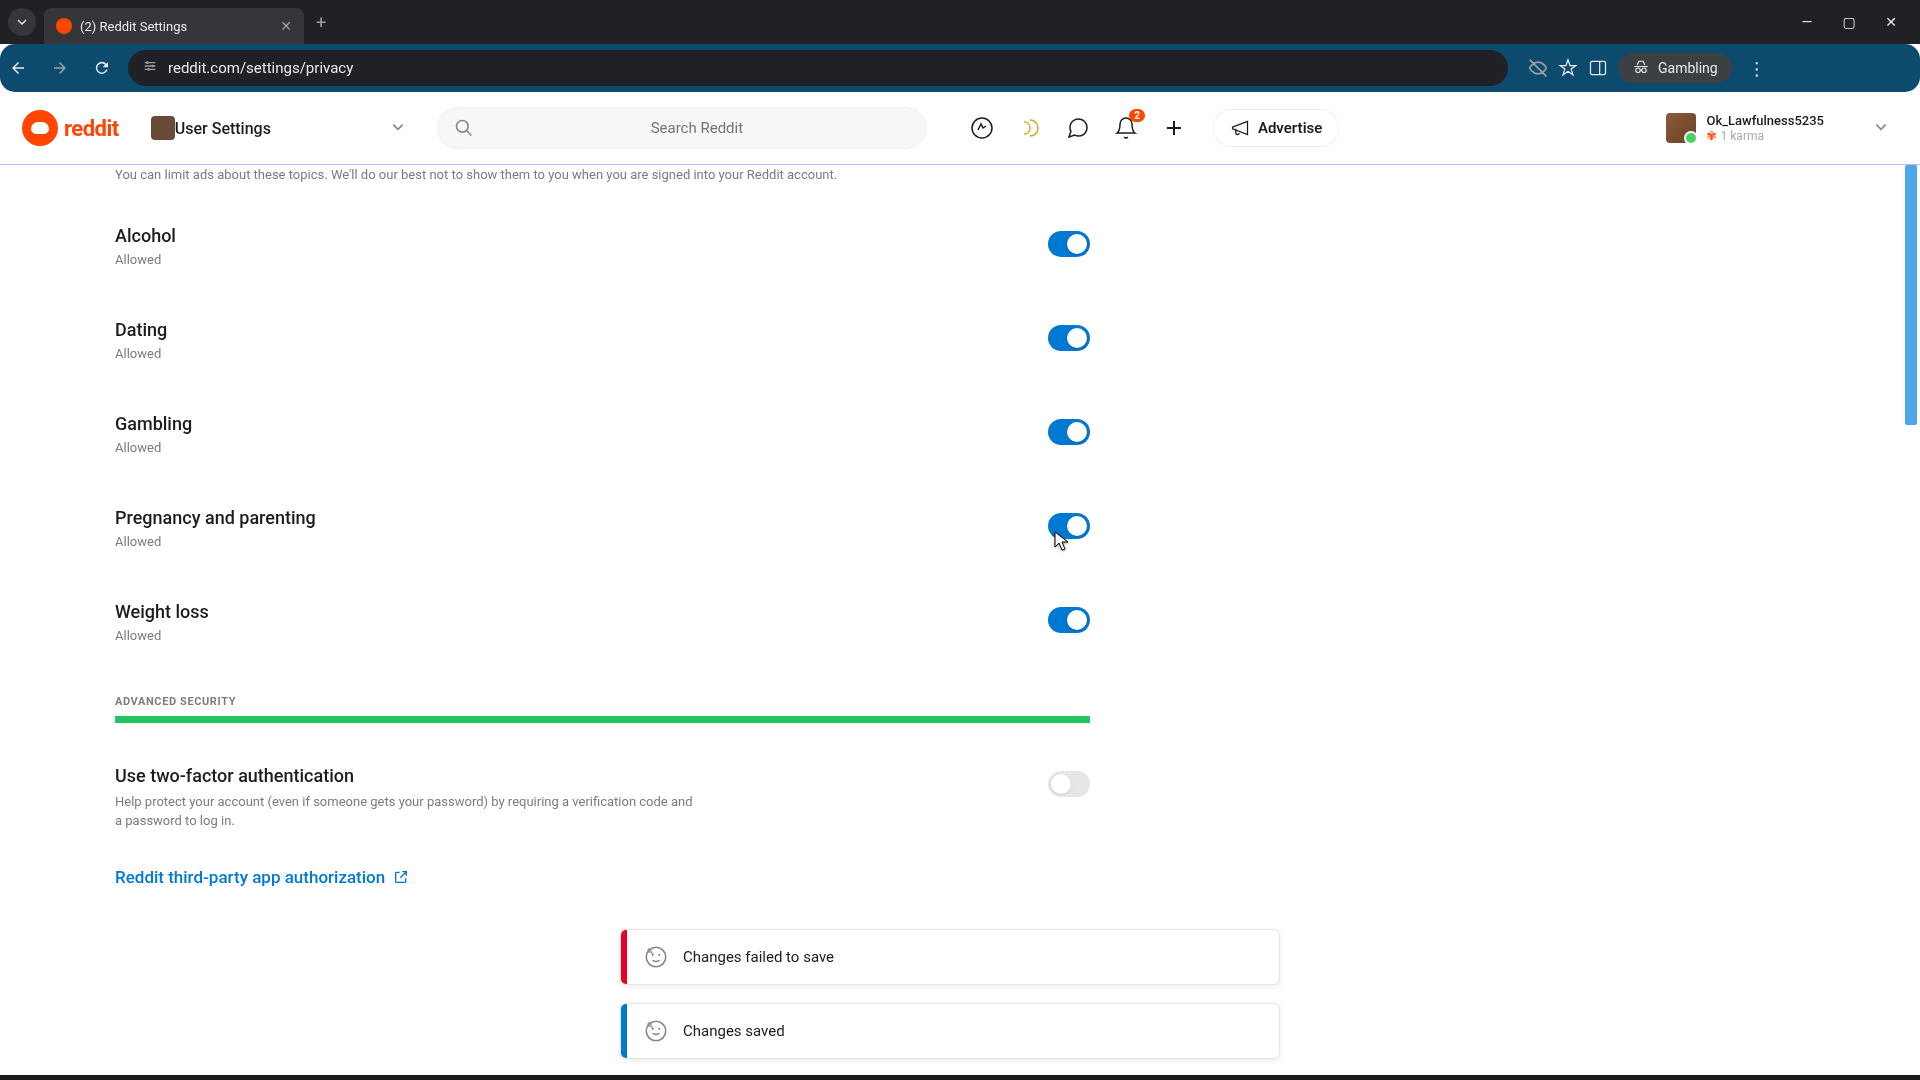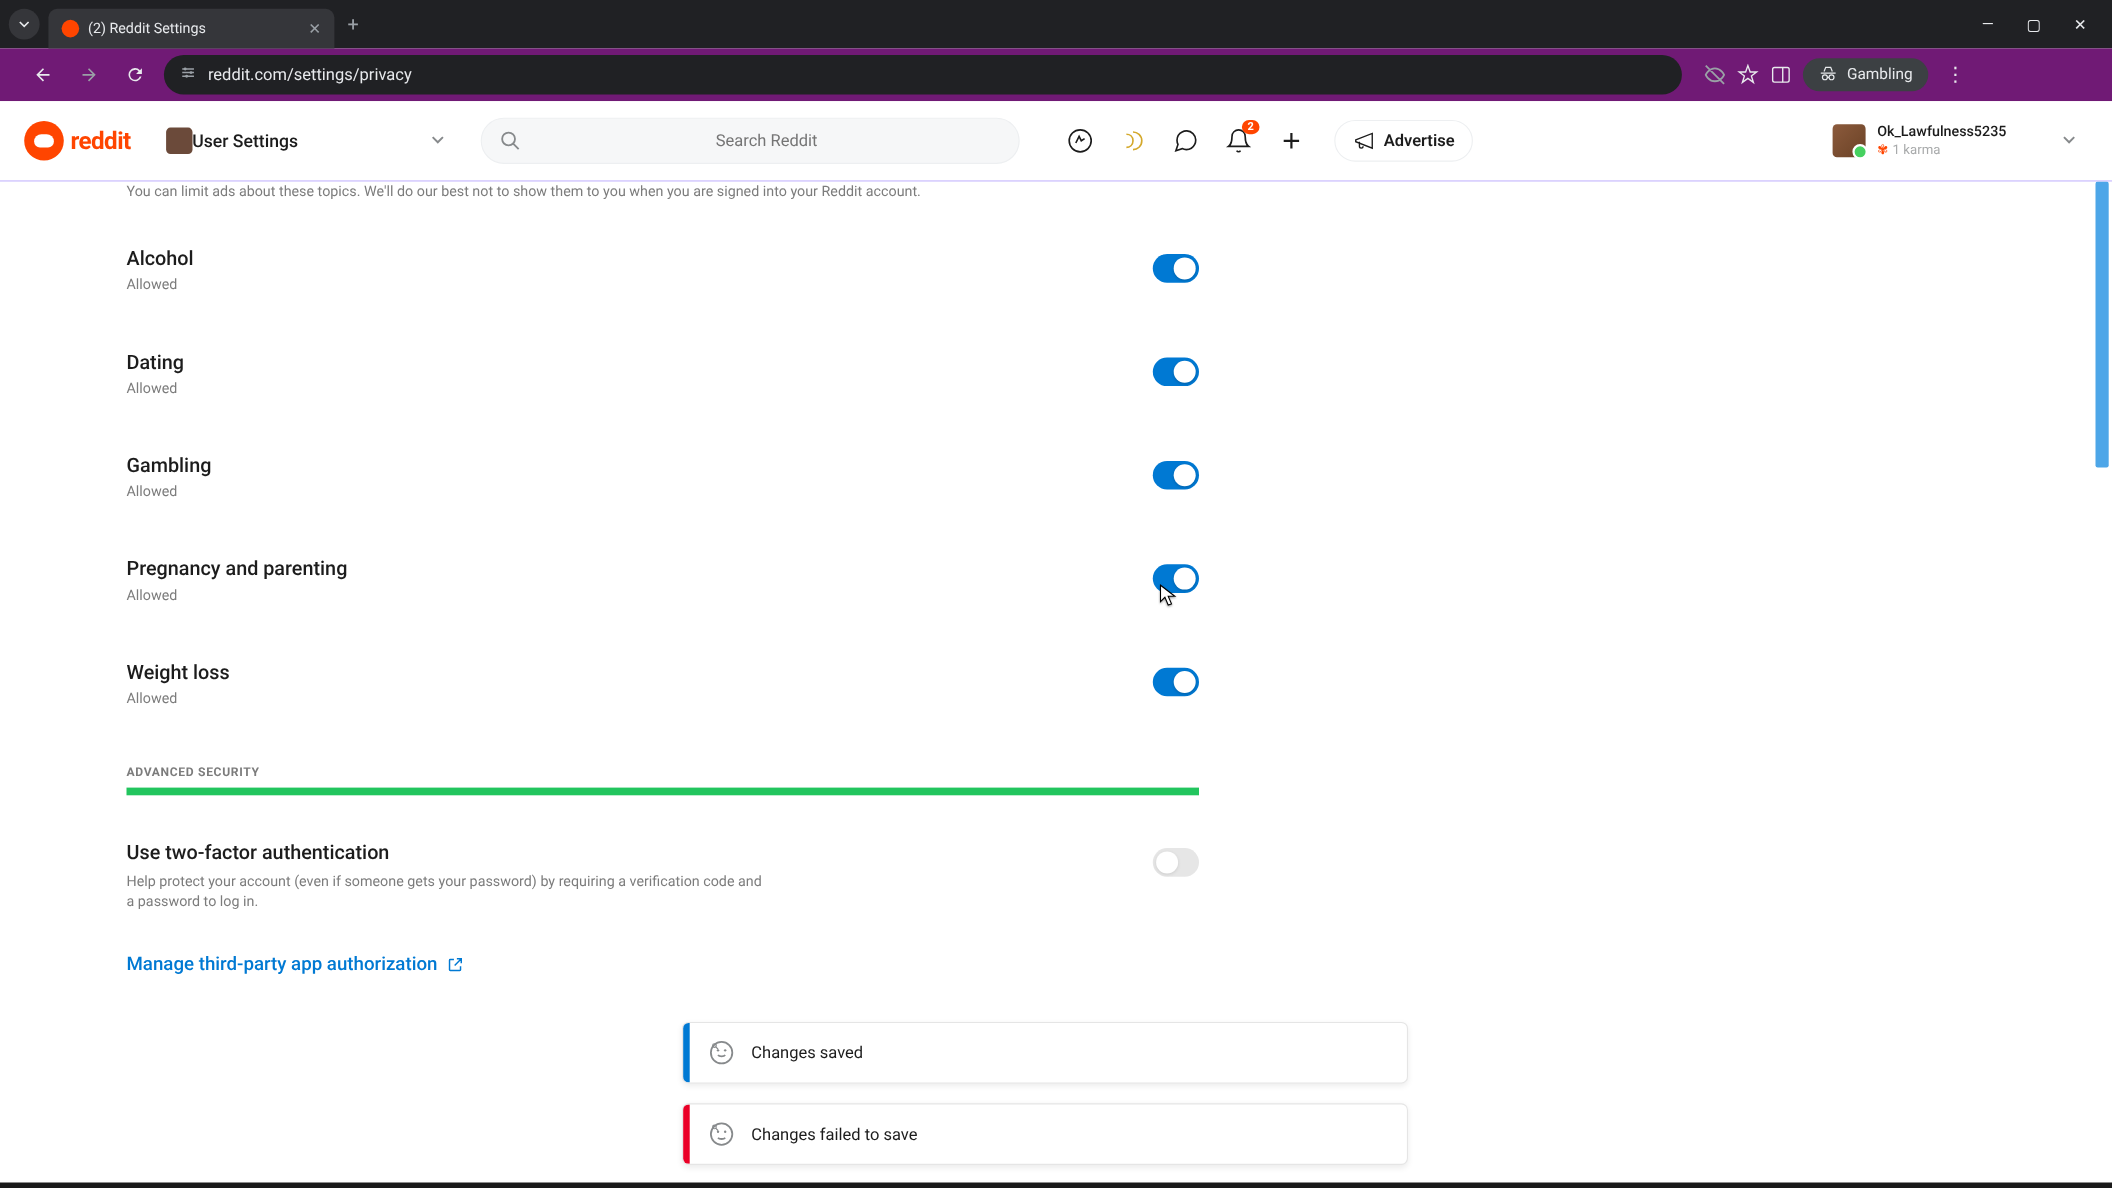--- a/index.html
+++ b/index.html
@@ -9,21 +9,21 @@
 .chrome-top { background: #202124; height: 44px; display: flex; align-items: center; padding: 0 8px; color: #e8eaed; }
 .tab-dropdown { width: 28px; height: 28px; border-radius: 50%; background: #35363a; display: flex; align-items: center; justify-content: center; margin-right: 8px; cursor: pointer; }
 .tab { background: #35363a; border-radius: 8px 8px 0 0; height: 36px; display: flex; align-items: center; padding: 0 12px; margin-top: 8px; min-width: 260px; gap: 8px; position: relative; }
 .tab-favicon { width: 16px; height: 16px; border-radius: 50%; background: #ff4500; }
 .tab-title { font-size: 13px; color: #e8eaed; flex: 1; }
 .tab-close { font-size: 14px; color: #9aa0a6; cursor: pointer; }
 .new-tab { margin-left: 12px; font-size: 18px; color: #9aa0a6; cursor: pointer; }
 .win-controls { margin-left: auto; display: flex; gap: 24px; padding-right: 12px; }
 .win-btn { width: 18px; height: 18px; display: flex; align-items: center; justify-content: center; color: #e8eaed; cursor: pointer; font-size: 14px; }
 
-.chrome-toolbar { background: #701a75; height: 48px; display: flex; align-items: center; padding: 0 23px; gap: 10px; }
+.chrome-toolbar { background: #0c4a6e; height: 48px; display: flex; align-items: center; padding: 0 2px; gap: 10px; border-radius: 15px; }
 .nav-btn { width: 32px; height: 32px; display: flex; align-items: center; justify-content: center; border-radius: 50%; cursor: pointer; color: #9aa0a6; }
 .nav-btn.active { color: #e8eaed; }
 .url-bar { flex: 1; background: #202124; border-radius: 20px; height: 36px; display: flex; align-items: center; padding: 0 14px; gap: 10px; color: #e8eaed; font-size: 15px; max-width: 1380px; }
 .url-bar .site-icon { color: #9aa0a6; }
 .url-text { flex: 1; }
 .toolbar-right { display: flex; align-items: center; gap: 10px; margin-left: 10px; }
 .toolbar-icon { color: #e8eaed; cursor: pointer; display: flex; align-items: center; }
 .incognito-pill { background: #3c4043; border-radius: 18px; padding: 6px 14px; display: flex; align-items: center; gap: 8px; color: #e8eaed; font-size: 14px; }
 .kebab { color: #e8eaed; font-size: 18px; cursor: pointer; padding: 0 6px; }
 
@@ -290,52 +290,52 @@
 
     <div class="setting-row" style="margin-bottom:36px;">
       <div class="setting-text">
         <h3>Use two-factor authentication</h3>
         <div class="desc">Help protect your account (even if someone gets your password) by requiring a verification code and a password to log in.</div>
       </div>
       <div class="toggle off" style="opacity:0.6;"></div>
     </div>
 
     <div class="link-row">
-      <span>Manage third-party app authorization</span>
+      <span>Reddit third-party app authorization</span>
       <svg width="16" height="16" viewBox="0 0 24 24">
           <path d="M14 4h6v6M20 4l-9 9M19 14v5a1 1 0 0 1-1 1H5a1 1 0 0 1-1-1V6a1 1 0 0 1 1-1h5" stroke="#0079d3" stroke-width="2" fill="none"></path>
         </svg>
     </div>
   </div>
 
   <span class="blue-arrow">➔</span>
 
   <div class="toast-container">
+    <div class="toast error">
+      <svg class="toast-icon" viewBox="0 0 24 24">
+          <circle cx="12" cy="12" r="9" stroke="#878a8c" stroke-width="1.5" fill="none"></circle>
+          <circle cx="9" cy="10" r="1" fill="#878a8c"></circle>
+          <circle cx="15" cy="10" r="1" fill="#878a8c"></circle>
+          <path d="M9 16c1-1.5 5-1.5 6 0" stroke="#878a8c" stroke-width="1.5" fill="none" transform="rotate(180 12 15.5)"></path>
+          <circle cx="6" cy="6" r="1.5" stroke="#878a8c" fill="none"></circle>
+          <line x1="7" y1="7" x2="9" y2="9" stroke="#878a8c"></line>
+        </svg>
+      <span class="toast-text">Changes failed to save</span>
+    </div>
     <div class="toast success">
       <svg class="toast-icon" viewBox="0 0 24 24">
           <circle cx="12" cy="12" r="9" stroke="#878a8c" stroke-width="1.5" fill="none"></circle>
           <circle cx="9" cy="10" r="1" fill="#878a8c"></circle>
           <circle cx="15" cy="10" r="1" fill="#878a8c"></circle>
           <path d="M9 14c1 1.5 5 1.5 6 0" stroke="#878a8c" stroke-width="1.5" fill="none"></path>
           <circle cx="6" cy="6" r="1.5" stroke="#878a8c" fill="none"></circle>
           <line x1="7" y1="7" x2="9" y2="9" stroke="#878a8c"></line>
         </svg>
       <span class="toast-text">Changes saved</span>
     </div>
-    <div class="toast error">
-      <svg class="toast-icon" viewBox="0 0 24 24">
-          <circle cx="12" cy="12" r="9" stroke="#878a8c" stroke-width="1.5" fill="none"></circle>
-          <circle cx="9" cy="10" r="1" fill="#878a8c"></circle>
-          <circle cx="15" cy="10" r="1" fill="#878a8c"></circle>
-          <path d="M9 16c1-1.5 5-1.5 6 0" stroke="#878a8c" stroke-width="1.5" fill="none" transform="rotate(180 12 15.5)"></path>
-          <circle cx="6" cy="6" r="1.5" stroke="#878a8c" fill="none"></circle>
-          <line x1="7" y1="7" x2="9" y2="9" stroke="#878a8c"></line>
-        </svg>
-      <span class="toast-text">Changes failed to save</span>
-    </div>
   </div>
 
   <div class="scrollbar-track">
     <div class="scrollbar-thumb"></div>
   </div>
 </div>
 
 <div class="taskbar"></div>
 
 <div class="cursor">

